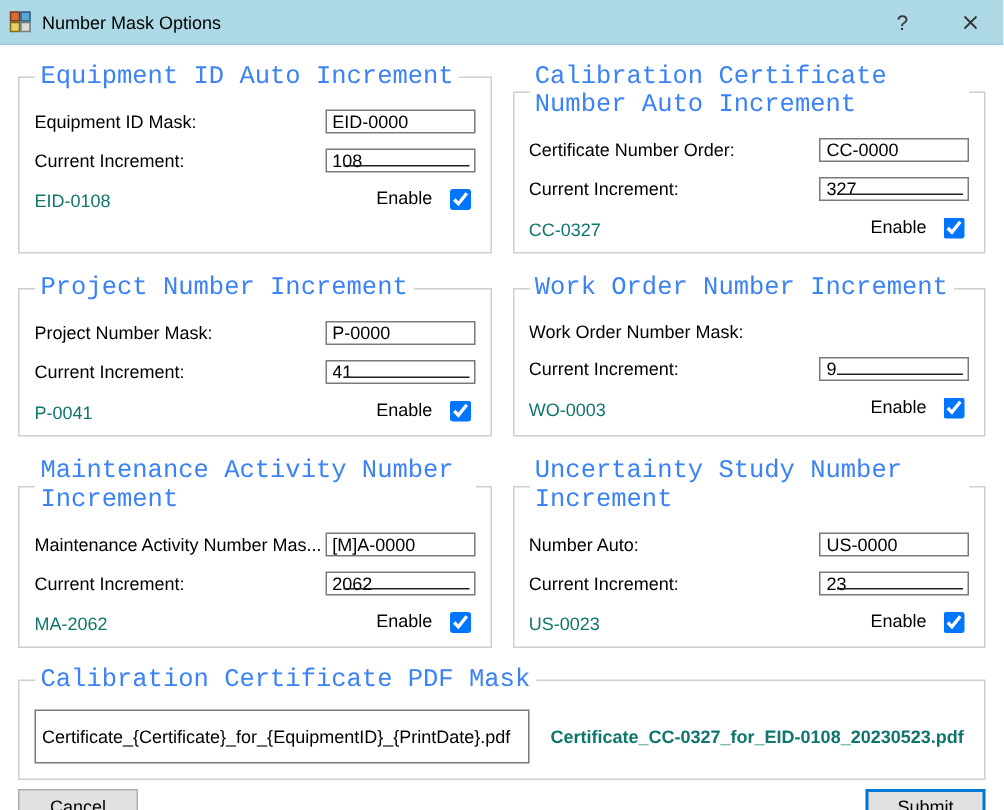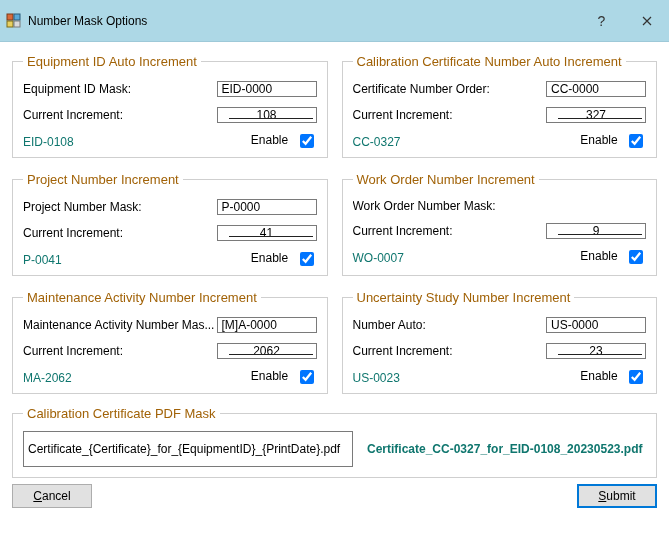--- a/index.html
+++ b/index.html
@@ -6,21 +6,21 @@
   html, body {
     margin: 0; padding: 0;
     width: 669px; height: 540px;
     font-family: "Segoe UI", Tahoma, sans-serif;
     font-size: 12px;
     background: #fff;
     color: #000;
     overflow: hidden;
   }
   .titlebar {
-    height: 42px;
+    height: 30px;
     background: #add8e6;
     border-bottom: 1px solid #9ec9d8;
     display: flex;
     align-items: center;
     padding: 0 0 0 6px;
     user-select: none;
   }
   .titlebar .app-icon {
     width: 16px; height: 16px;
     margin-right: 6px;
@@ -49,22 +49,23 @@
   fieldset.groupbox {
     border: 1px solid #cfcfcf;
     margin: 2px 0 2px 0;
     padding: 8px 10px 6px 10px;
     position: relative;
     flex: 1 1 0;
     min-width: 0;
   }
   fieldset.groupbox > legend {
     padding: 0 4px;
-    font-size: 13px;
-    color: #a16207;
+    font-size: 17px;
+    color: #3b82f6;
+    font-family: Liberation Mono, monospace;
   }
   .field {
     display: flex;
     align-items: center;
     margin: 4px 0 10px 0;
     gap: 0;
   }
   .field label {
     flex: 1 1 auto;
     white-space: nowrap;
@@ -74,21 +75,21 @@
   input.tbox {
     width: 100px;
     height: 16px;
     border: 1px solid #7a7a7a;
     outline: none;
     padding: 0 4px;
     font-family: inherit;
     font-size: 12px;
   }
   input.num {
-    text-align: center;
+    text-align: left;
   }
   .num-underline {
     position: relative;
     display: inline-block;
   }
   .num-underline::after {
     content: "";
     position: absolute;
     left: 12px;
     right: 4px;
@@ -226,21 +227,21 @@
 
     <fieldset class="groupbox">
       <legend>Work Order Number Increment</legend>
       <div class="field">
         <label>Work Order Number Mask:</label>
       </div>
       <div class="field">
         <label>Current Increment:</label>
         <span class="num-underline"><input class="tbox num" value="9" style=""></span>
       </div>
-      <span class="preview">WO-0007</span>
+      <span class="preview">WO-0003</span>
       <div class="enable-row">
         <label>Enable</label>
         <input type="checkbox" checked="" style="">
       </div>
     </fieldset>
   </div>
 
   <div class="row">
 
     <fieldset class="groupbox">

